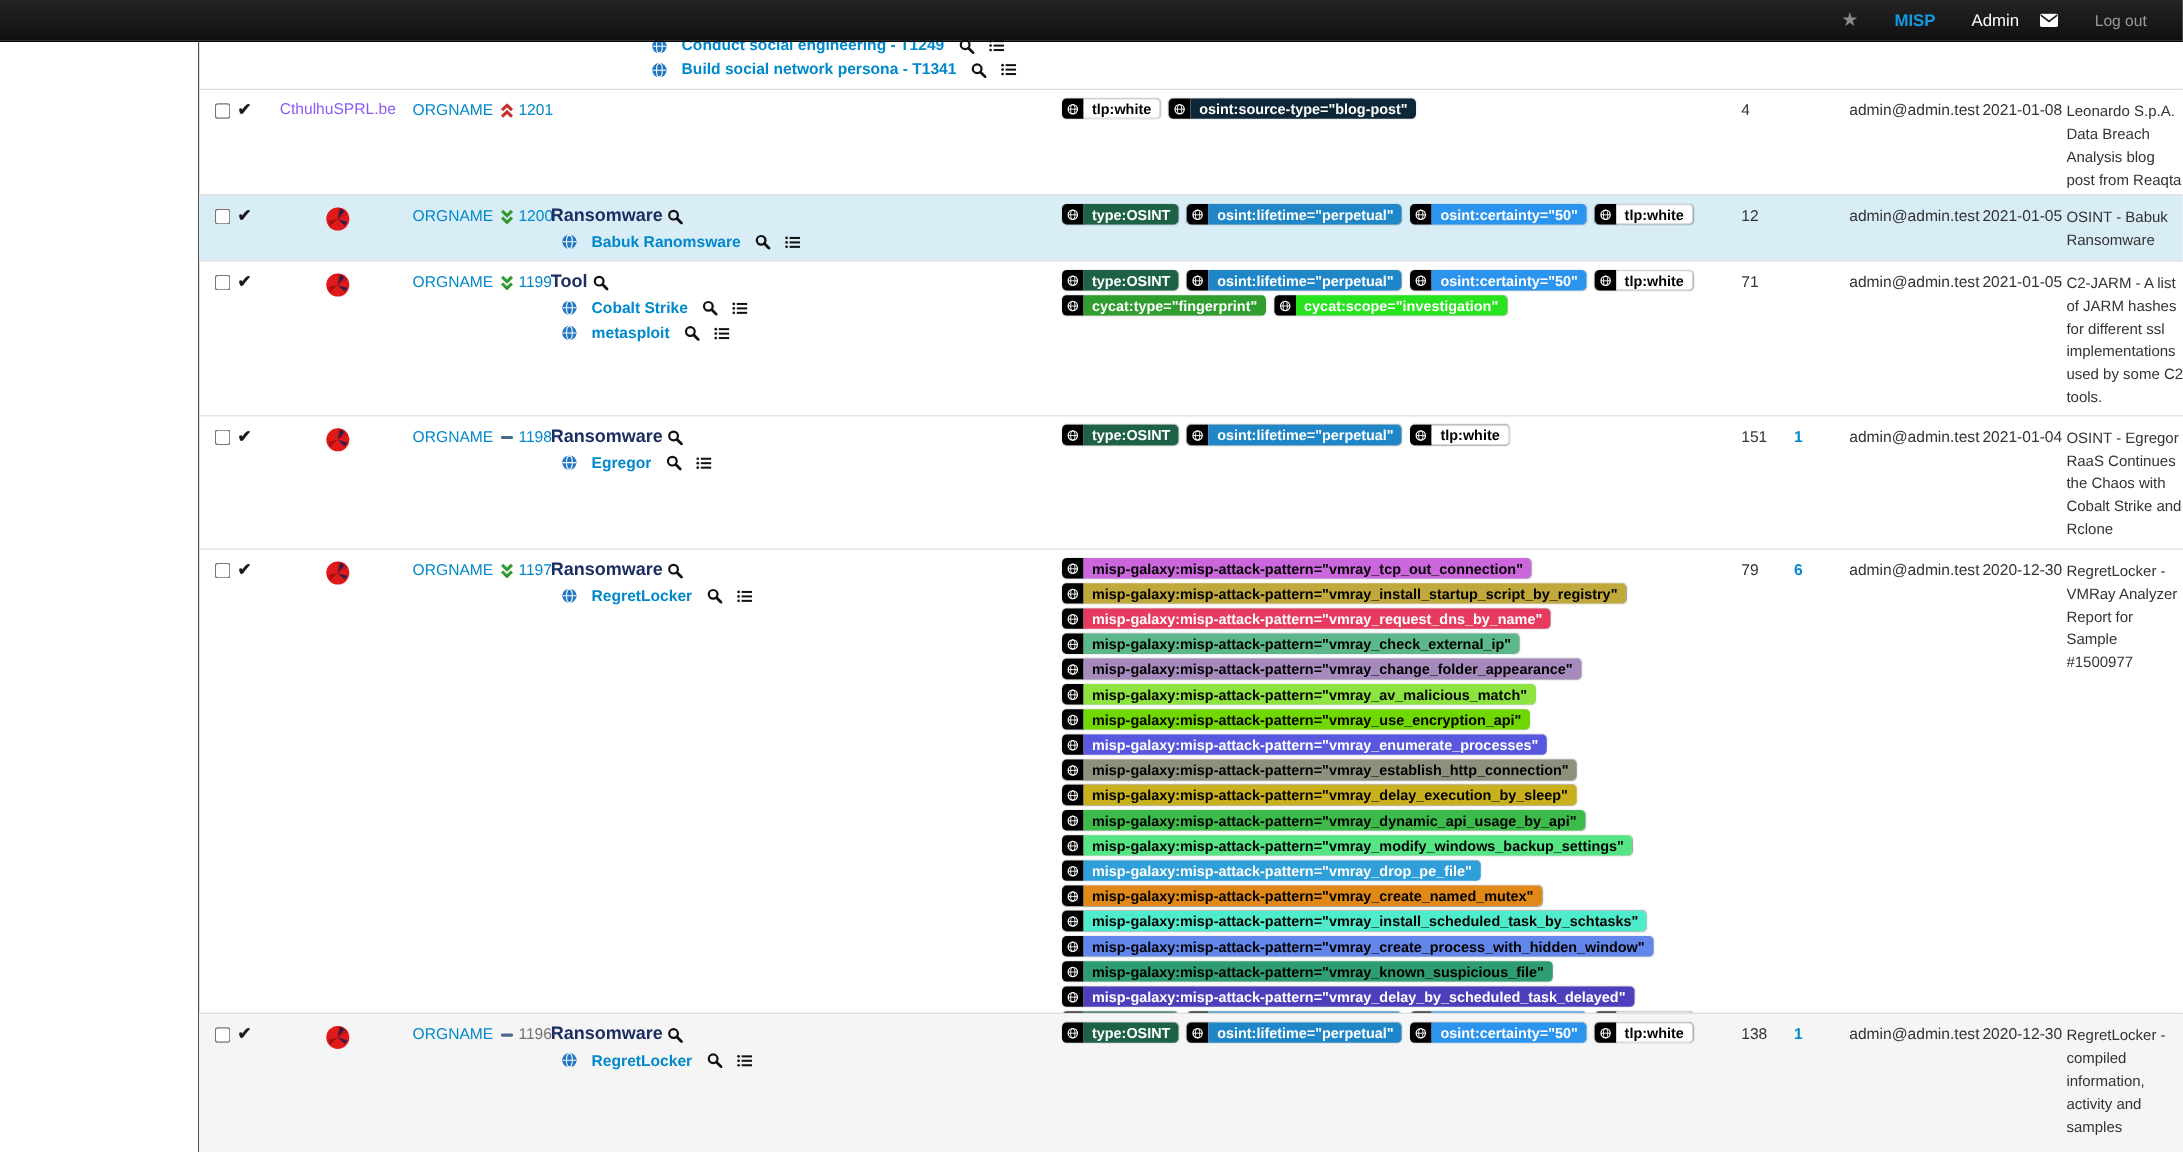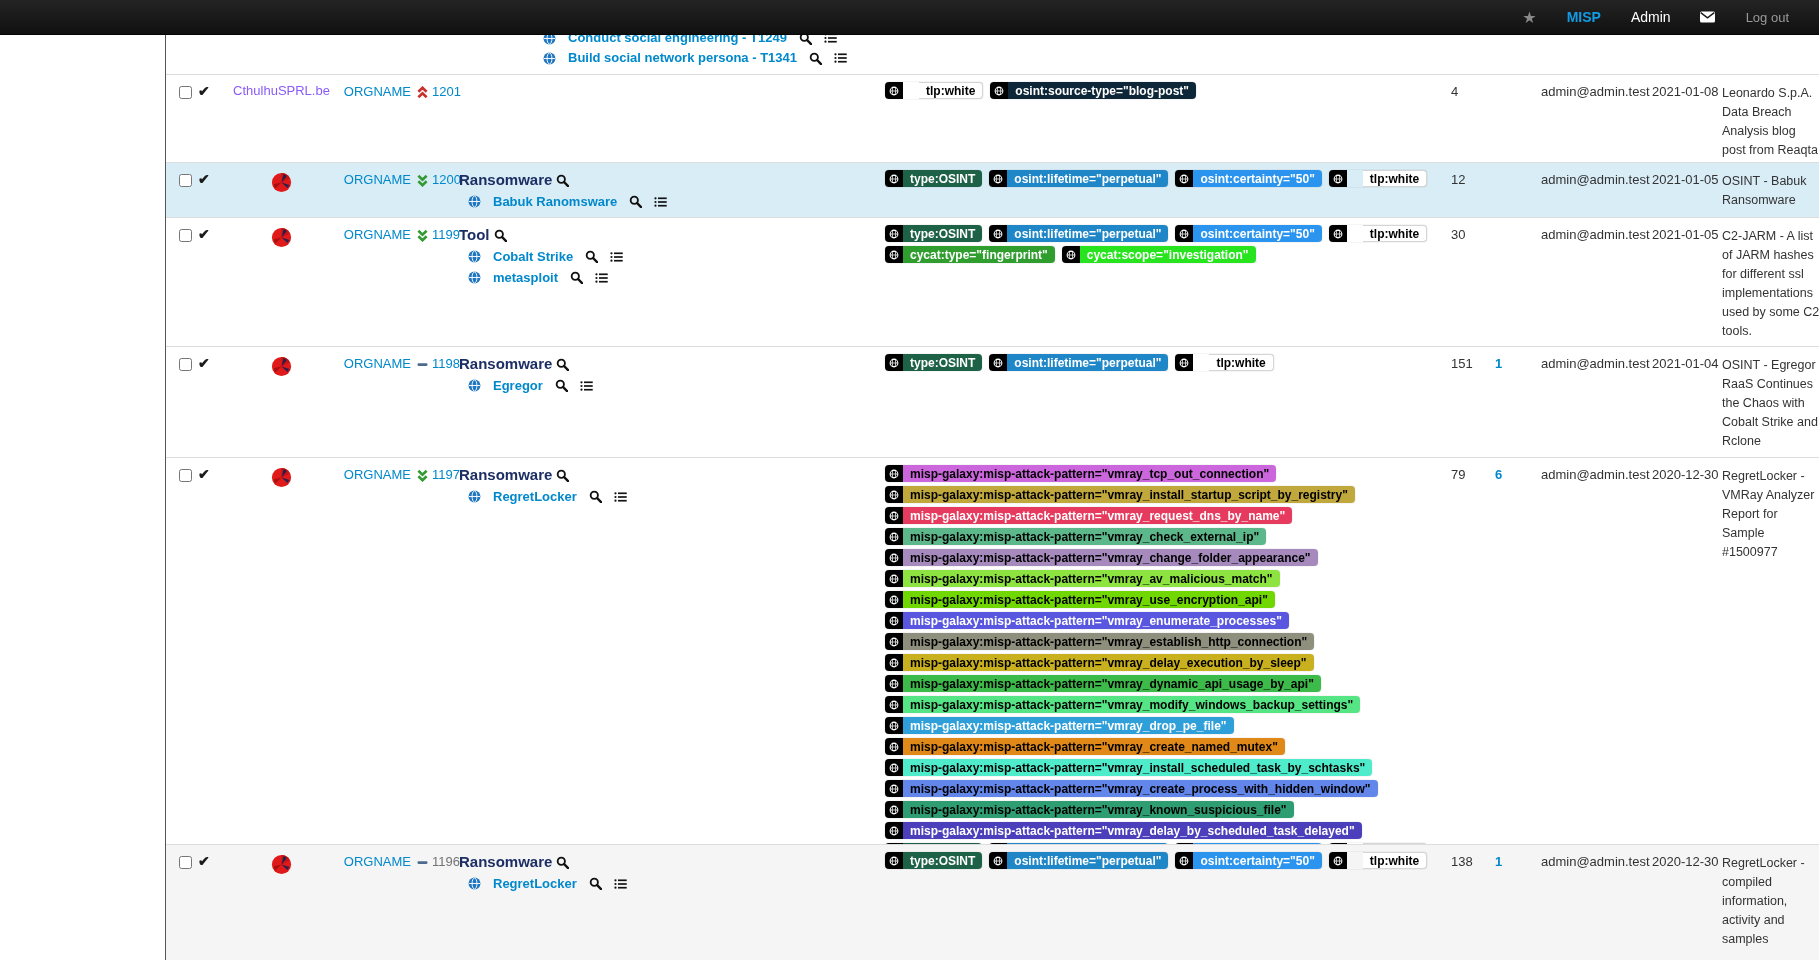--- a/index.html
+++ b/index.html
@@ -7,21 +7,21 @@
               font-family:"Liberation Sans", sans-serif; }
   
   .navbar { position:fixed; top:0; left:0; width:1819px; height:35px; z-index:100;
             background:linear-gradient(to bottom,#242424,#101010);
             border-bottom:1px solid #050505; display:flex; align-items:center; }
   .nav-left { display:flex; align-items:center; padding-left:12px; }
   .nav-item { color:#999; font-size:13px; padding:0 17px; line-height:35px; cursor:pointer; white-space:nowrap; }
   .nav-right { margin-left:auto; display:flex; align-items:center; gap:30px; padding-right:30px; }
   .nav-star { font-size:16px; color:#8a8a8a; cursor:pointer; line-height:35px; }
   .nav-brand { font-size:14px; font-weight:bold; cursor:pointer; }
-  .nav-user-wrap { display:flex; align-items:center; gap:28px; }
+  .nav-user-wrap { display:flex; align-items:center; gap:16px; }
   .nav-user { color:#fff; font-size:14px; cursor:pointer; }
   .nav-envelope { display:inline-flex; align-items:center; cursor:pointer; }
   .nav-logout { color:#999; font-size:13px; cursor:pointer; }
   
   .table-area { position:absolute; left:165px; top:35px; width:1654px; height:925px;
                 border-left:1px solid #555; background:#fff; }
   .event-row { position:relative; border-top:1px solid #ddd; }
   .event-row.first { border-top:none; }
   .event-row.selected { background:#d9edf7; }
   .event-row.hover { background:#f5f5f5; }
@@ -48,21 +48,21 @@
   .gal-cluster { display:flex; align-items:center; gap:12px; line-height:21px;
                  font-size:13px; font-weight:bold; padding-left:9px; }
   .icon-btn { display:inline-flex; align-items:center; cursor:pointer; }
   
   .tag { display:inline-flex; align-items:stretch; height:17px; border-radius:4px;
          box-shadow:0 0 1px rgba(0,0,0,.4); cursor:pointer; }
   .tag-globe { background:#000; color:#fff; display:inline-flex; align-items:center;
                padding:0 4px; border-radius:4px 0 0 4px; }
   .tag-label { display:inline-flex; align-items:center; padding:0 7px; font-size:12px;
                font-weight:bold; border-radius:0 4px 4px 0; white-space:nowrap; }
-  .tag.white-tag .tag-label { border:1px solid #d5d5d5; border-left:none;margin-left:16px; }
+  .tag.white-tag .tag-label { border:1px solid #d5d5d5; border-left:none; }
   
   .partial-clusters { position:absolute; left:377px; top:-7px; }
   .partial-clusters .gal-cluster { padding-left:0; line-height:20px; }
 </style>
 </head>
 <body>
 
 <div class="navbar">
   <div class="nav-right">
     <span class="nav-star">★</span>
@@ -425,21 +425,21 @@
           <span class="tag-globe">
             <svg viewBox="0 0 14 14" width="10" height="10">
               <circle cx="7" cy="7" r="5.4" fill="none" stroke="#fff" stroke-width="1.5"></circle>
               <ellipse cx="7" cy="7" rx="2.5" ry="5.4" fill="none" stroke="#fff" stroke-width="1.1"></ellipse>
               <line x1="1.8" y1="7" x2="12.2" y2="7" stroke="#fff" stroke-width="1.1"></line>
             </svg>
           </span>
           <span class="tag-label" style="background: rgb(39, 228, 30); color: rgb(255, 255, 255);">cycat:scope="investigation"</span>
         </span>
       </div>
-      <div class="cell cell-attr">30</div>
+      <div class="cell cell-attr">71</div>
       <div class="cell cell-corr"></div>
       <div class="cell cell-email">admin@admin.test</div>
       <div class="cell cell-date">2021-01-05</div>
       <div class="cell cell-info" style="max-height: 117px;">C2-JARM - A list of JARM hashes for different ssl implementations used by some C2 tools.</div>
     </div>
     <div class="event-row" style="height: 111px;">
       <div class="cell cell-check"><input type="checkbox" style=""></div>
       <span class="cell cell-pub">✔</span>
       <div class="cell cell-org"><span class="icon-btn">
           <svg viewBox="0 0 24 24" width="23" height="23">

